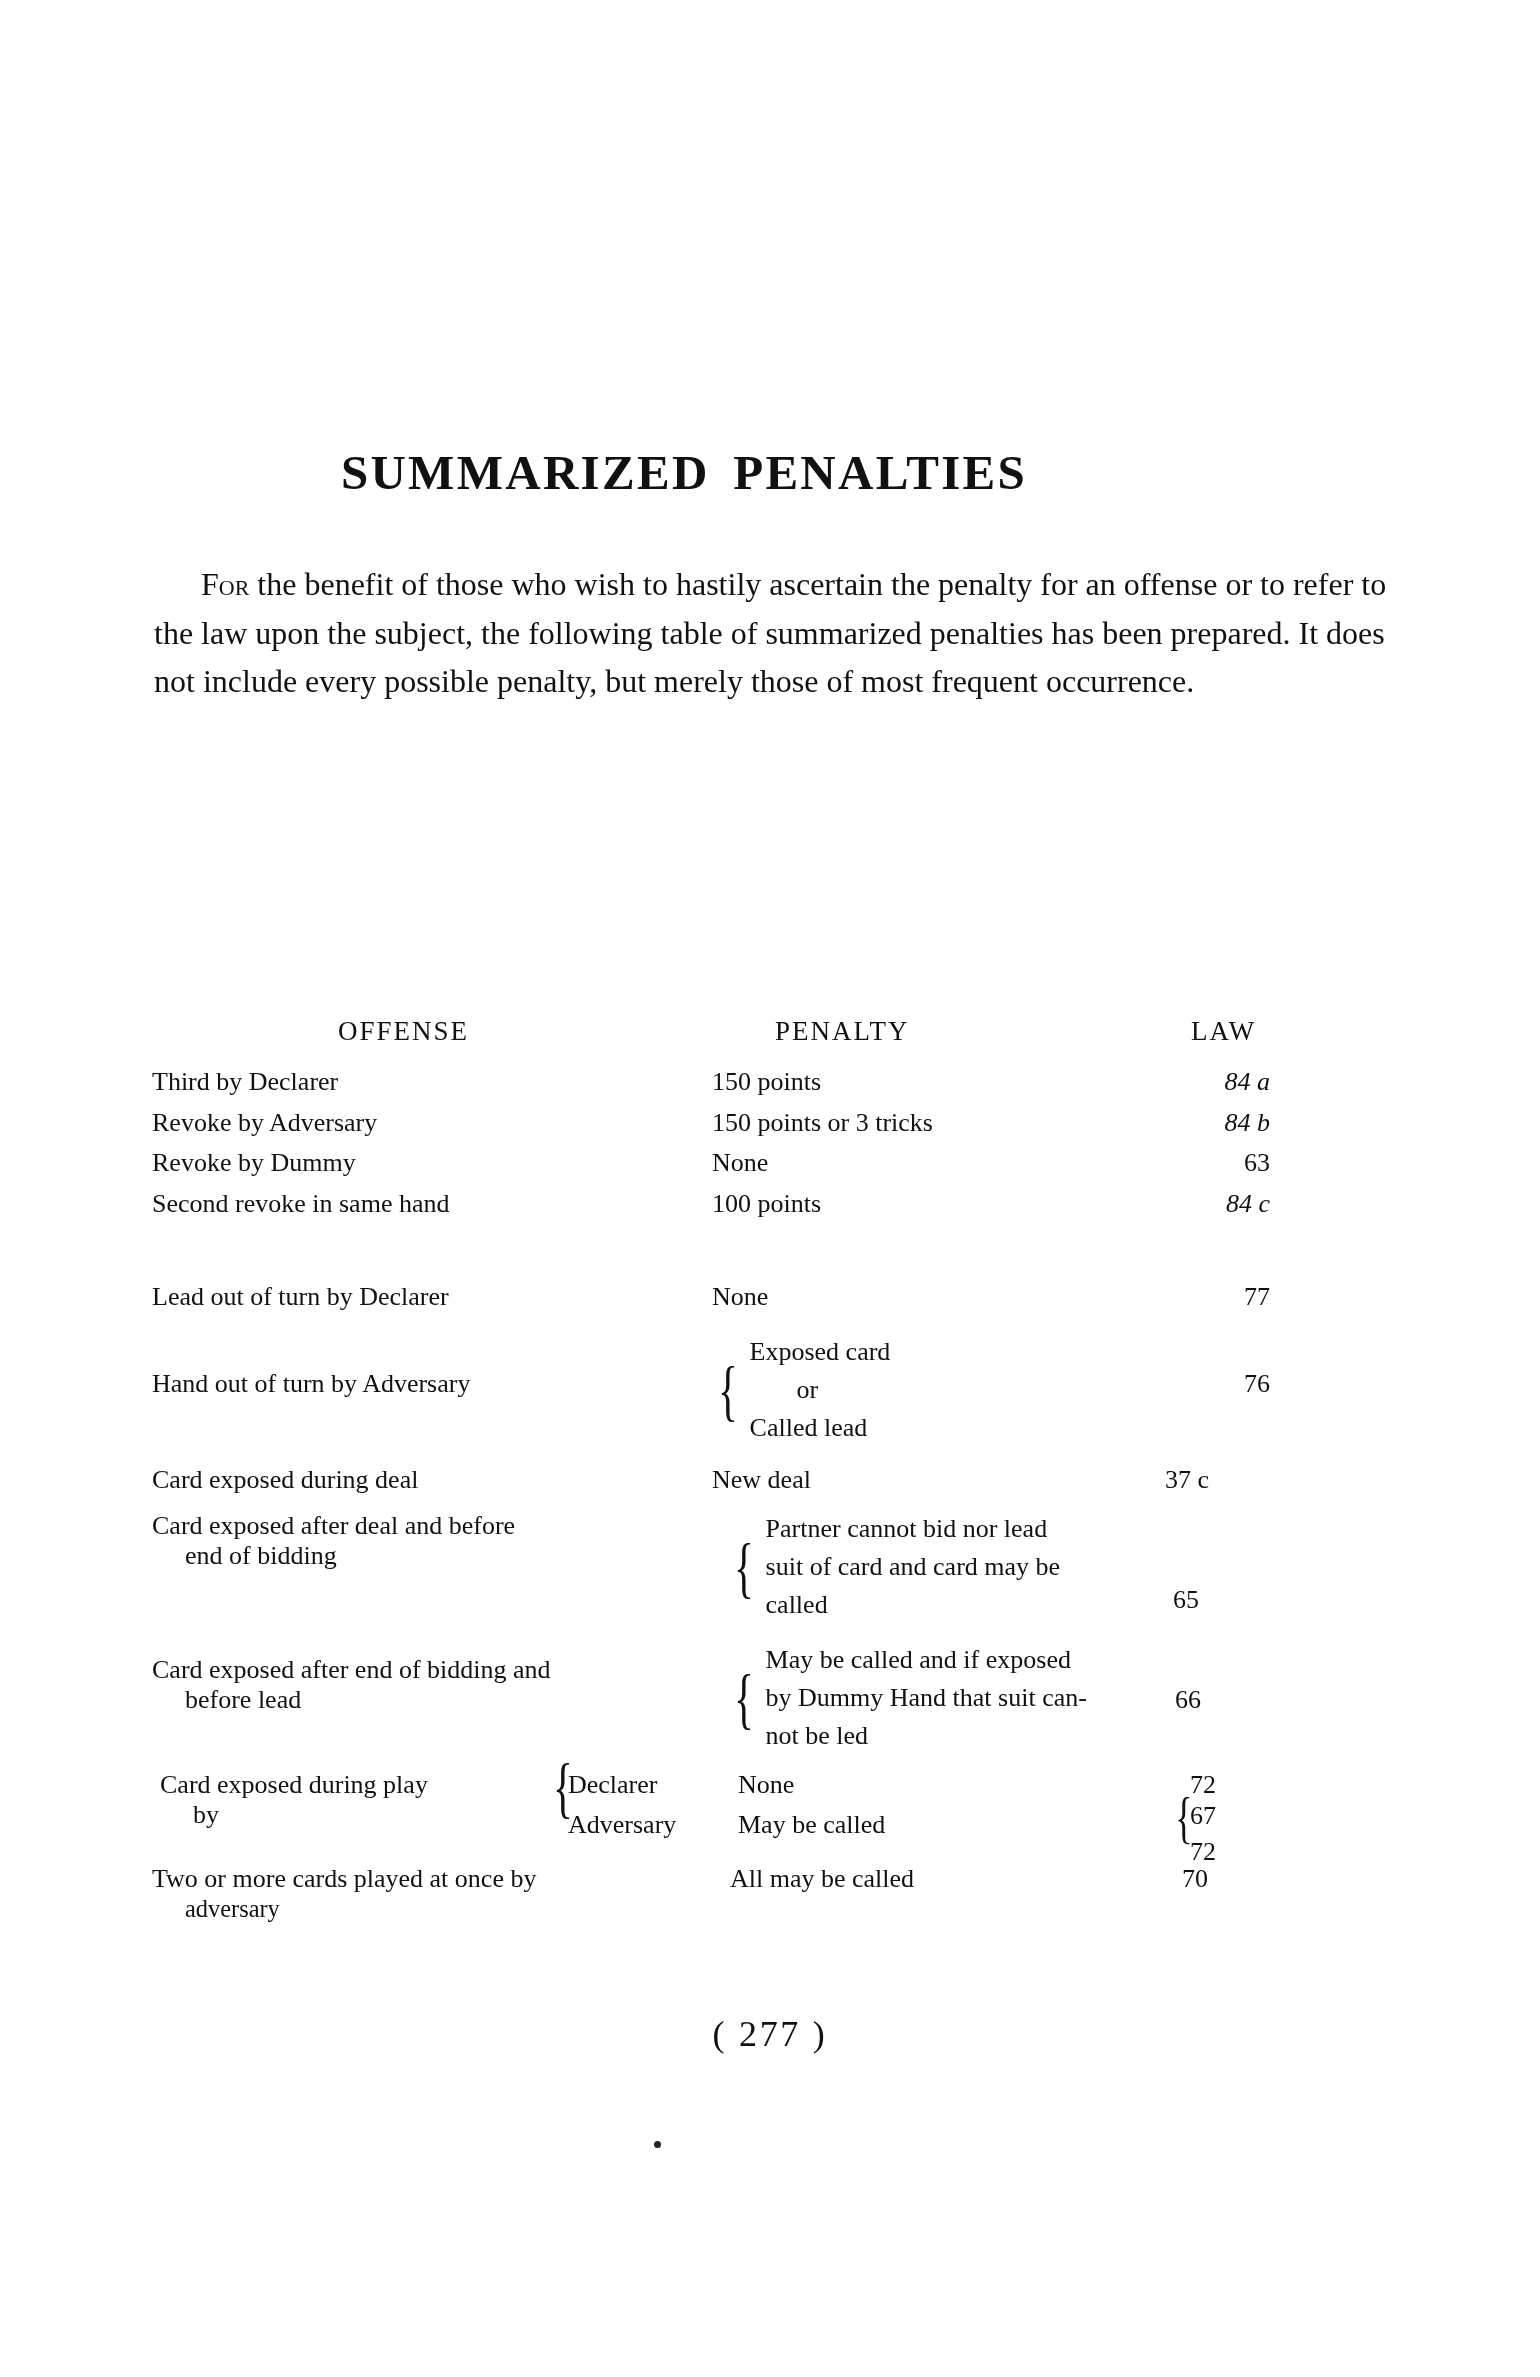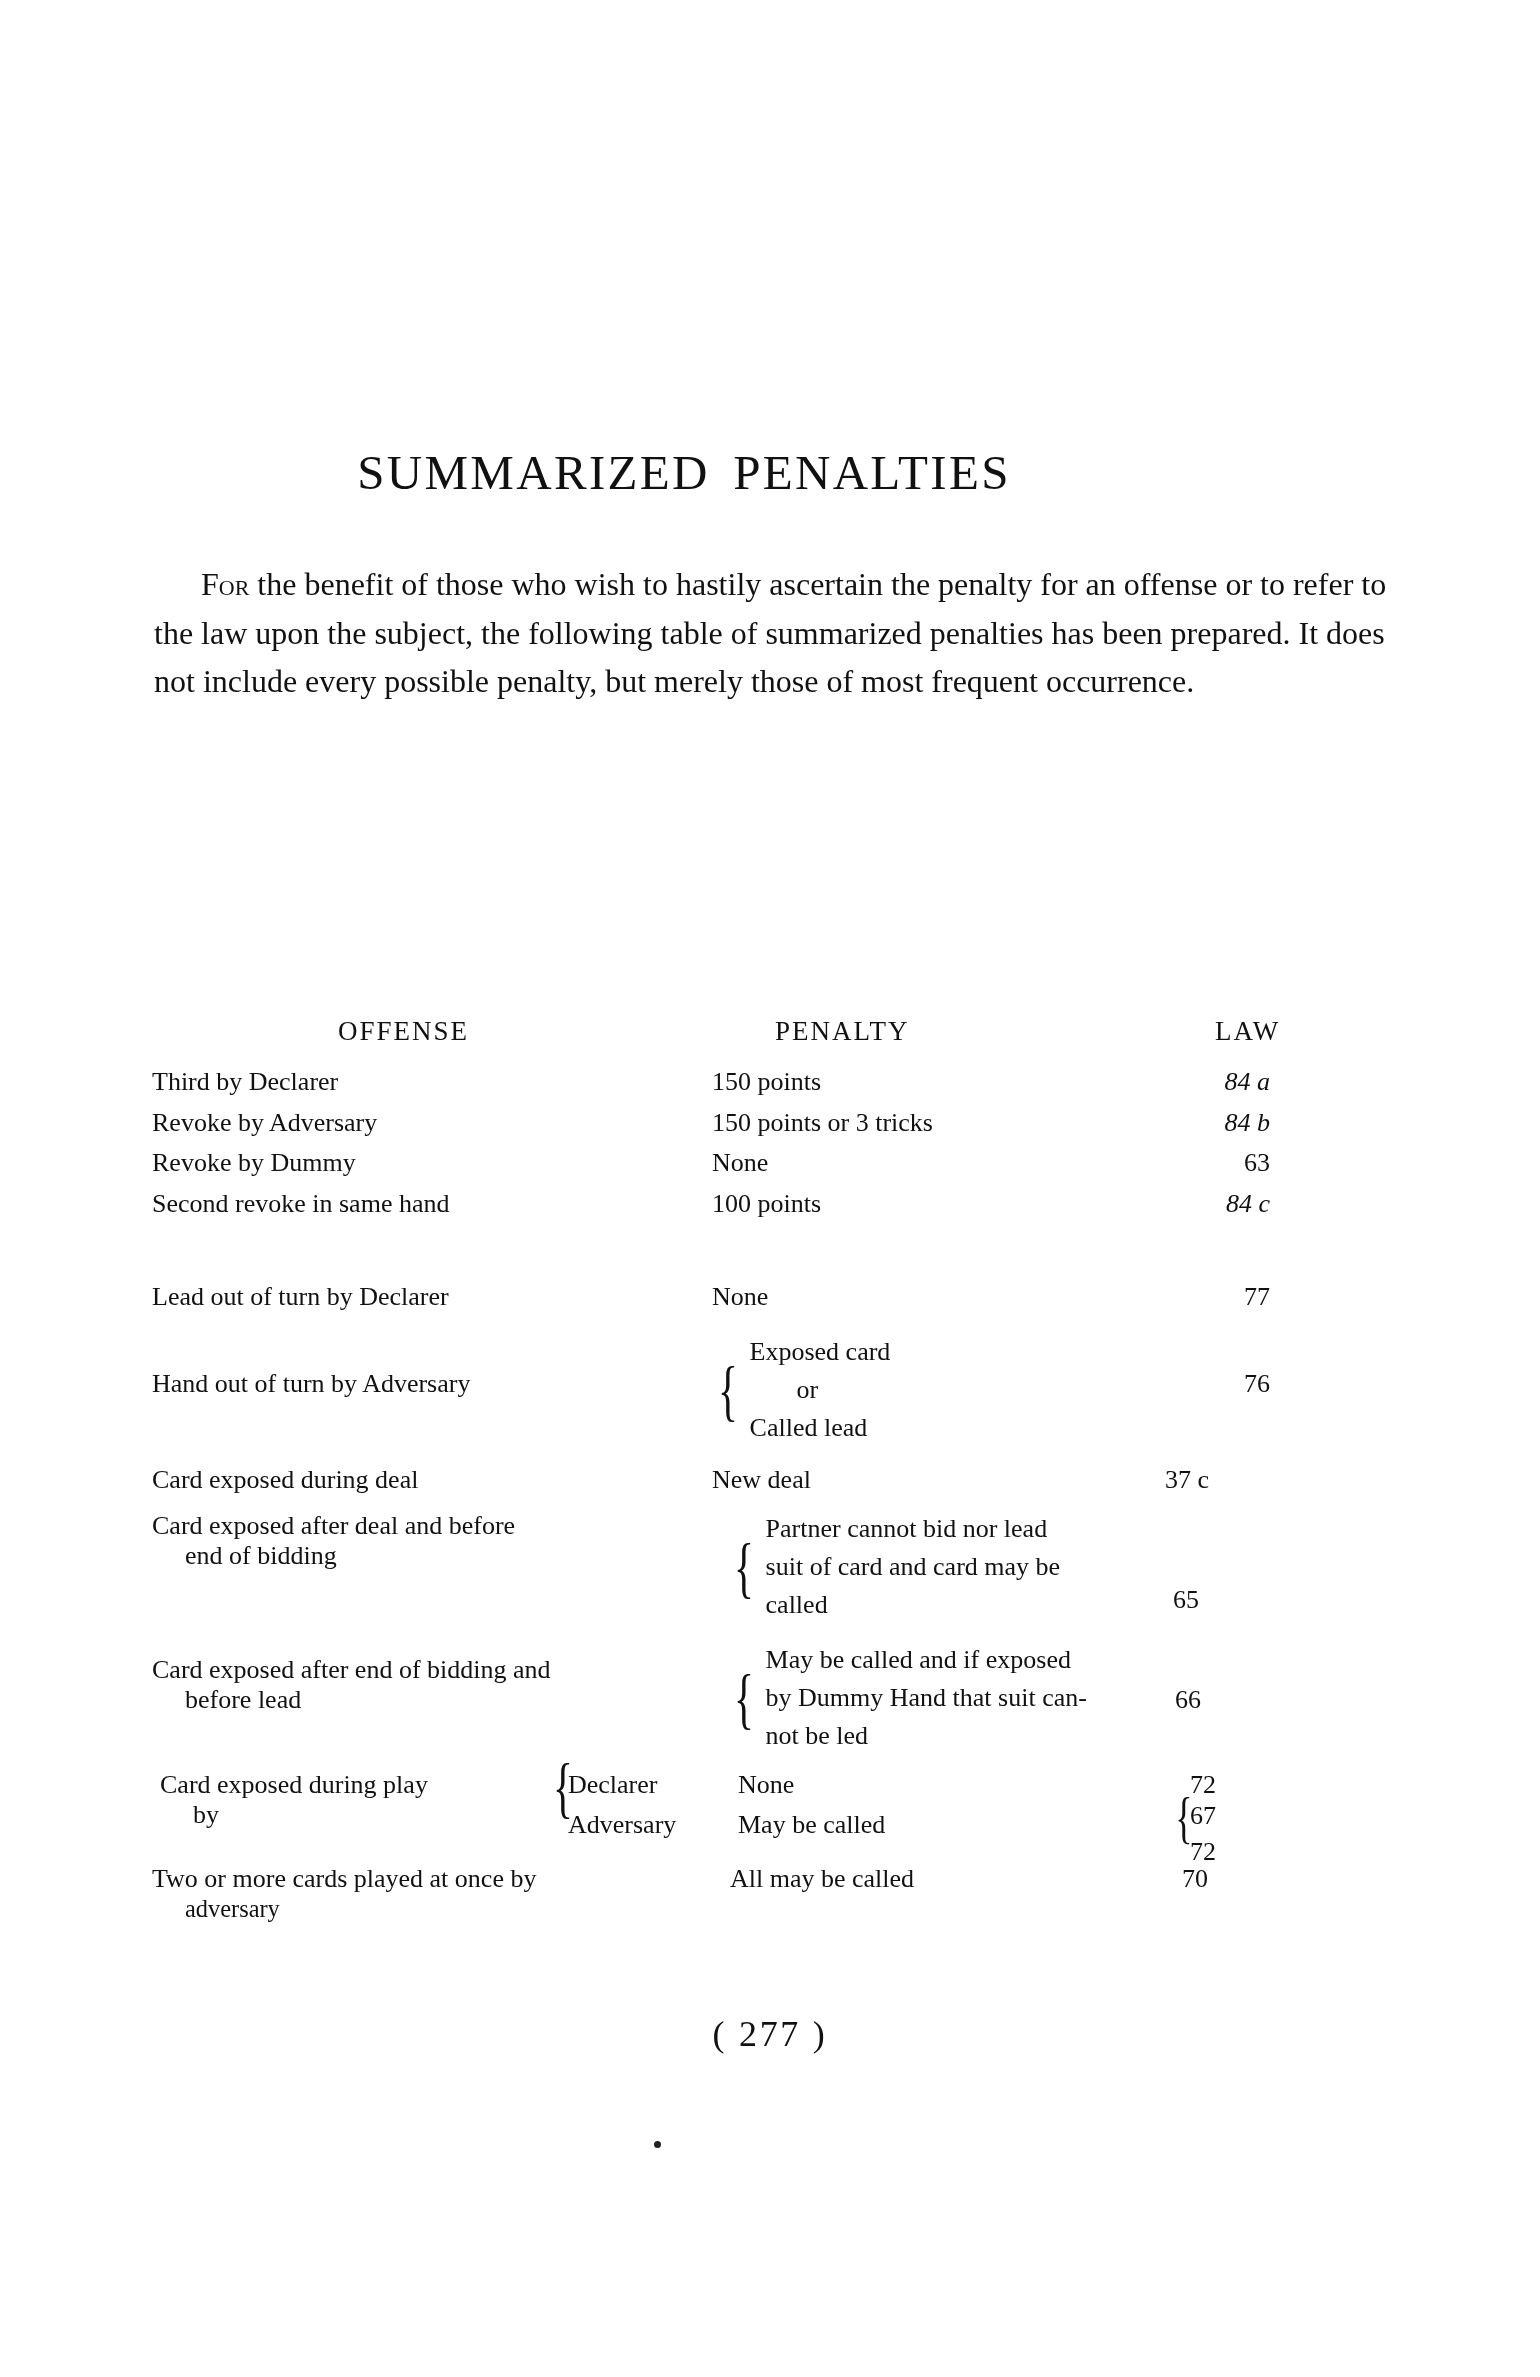--- a/index.html
+++ b/index.html
@@ -23,21 +23,21 @@
     height: 2377px;
   }
   .title {
     position: absolute;
     left: 0;
     top: 444px;
     width: 1368px;
     text-align: center;
     font-size: 49px;
     letter-spacing: 2.3px;
-    font-weight: 400;
+    font-weight: 700;
     word-spacing: 9px;
   }
   .intro {
     position: absolute;
     left: 154px;
     top: 560px;
     width: 1247px;
     font-size: 32px;
     line-height: 1.52;
     text-align: justify;
@@ -63,21 +63,21 @@
     font-size: 26px;
   }
   .hdr {
     position: relative;
     height: 51px;
     letter-spacing: 2px;
     font-size: 27px;
   }
   .hdr .h-offense { position: absolute; left: 186px; top: 0; }
   .hdr .h-penalty { position: absolute; left: 623px; top: 0; }
-  .hdr .h-law     { position: absolute; left: 1039px; top: 0; margin-left: 24px; }
+  .hdr .h-law     { position: absolute; left: 1039px; top: 0; }
 
   .grp { position: relative; }
   .row {
     position: relative;
     min-height: 41px;
   }
   .c-off {
     position: absolute;
     left: 0;
     top: 0;

